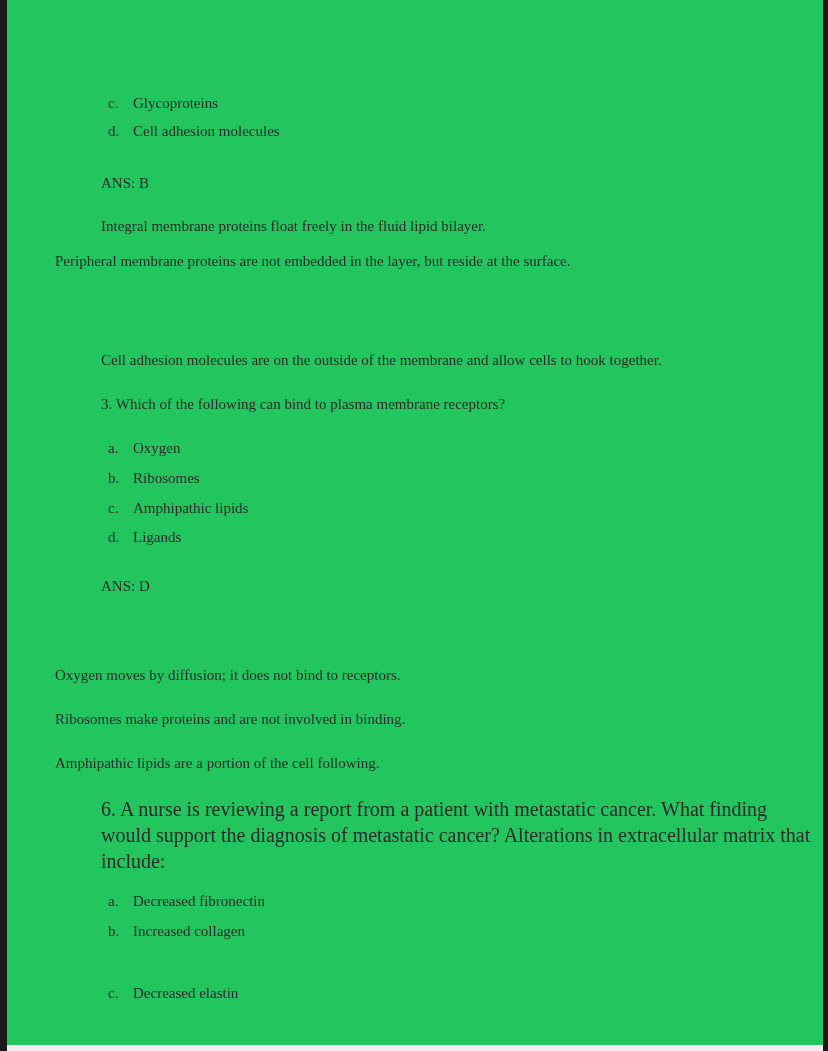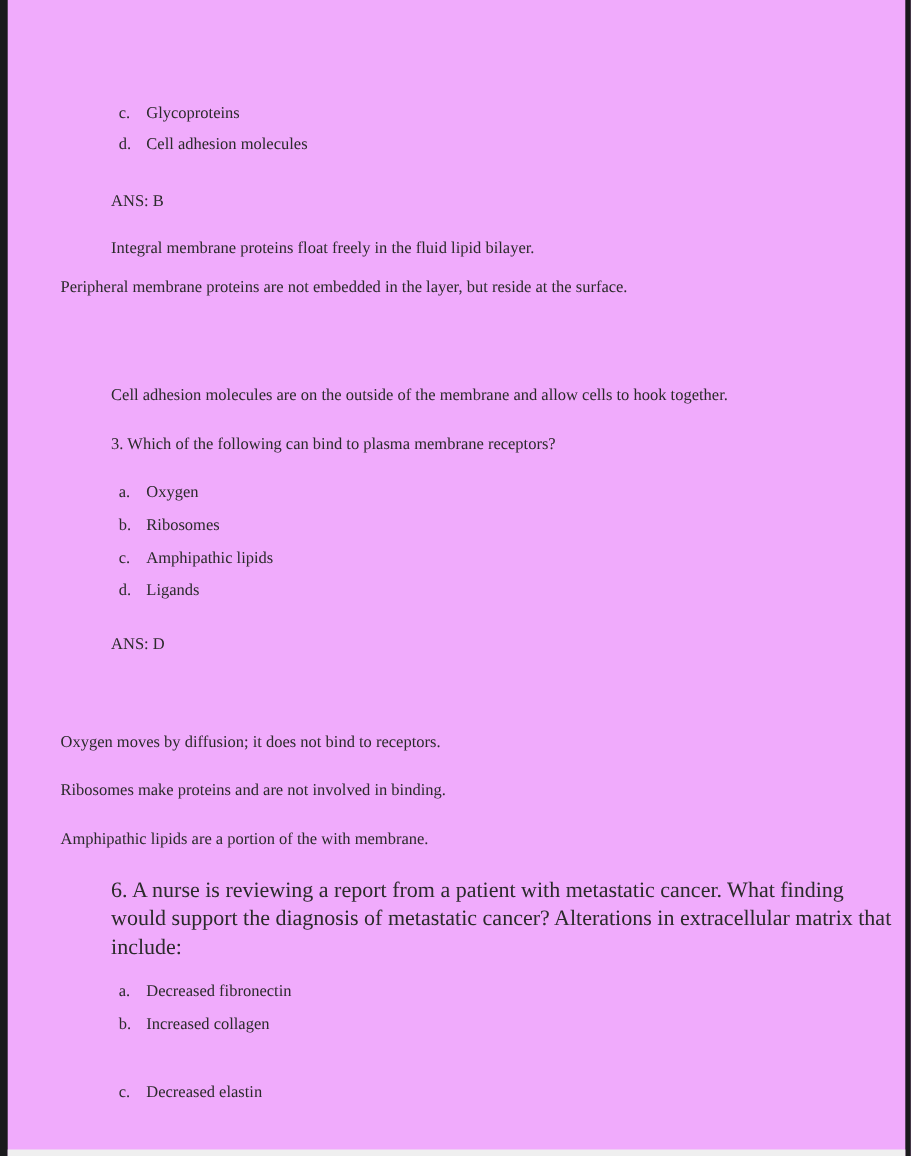--- a/index.html
+++ b/index.html
@@ -10,21 +10,21 @@
     width: 828px;
     height: 1051px;
     position: relative;
     background: #ffffff;
     font-family: "Liberation Serif", serif;
     overflow: hidden;
   }
   .page {
     position: absolute;
     inset: 0;
-    background: #f0abfc;
+    background: #22c55e;
   }
   .edge {
     position: absolute;
     top: 0;
     bottom: 0;
     background: #1a1a1c;
   }
   .edge.left  { left: 0;  width: 7px; }
   .edge.right { right: 0; width: 5px; }
   .bottom-strip {
@@ -92,21 +92,21 @@
     <span class="letter">c.</span><span>Amphipathic lipids</span>
   </div>
   <div class="t opt" style="top:528px">
     <span class="letter">d.</span><span>Ligands</span>
   </div>
 
   <div class="t ind-deep" style="top:577px">ANS: D</div>
 
   <div class="t ind-shallow" style="top:666px">Oxygen moves by diffusion; it does not bind to receptors.</div>
   <div class="t ind-shallow" style="top:710px">Ribosomes make proteins and are not involved in binding.</div>
-  <div class="t ind-shallow" style="top:754px">Amphipathic lipids are a portion of the with membrane.</div>
+  <div class="t ind-shallow" style="top:754px">Amphipathic lipids are a portion of the cell following.</div>
 
   <div class="question-block" style="top:796px">
     <div>6. A nurse is reviewing a report from a patient with metastatic cancer. What finding</div>
     <div>would support the diagnosis of metastatic cancer? Alterations in extracellular matrix that</div>
     <div>include:</div>
   </div>
 
   <div class="t opt" style="top:892px">
     <span class="letter">a.</span><span>Decreased fibronectin</span>
   </div>

